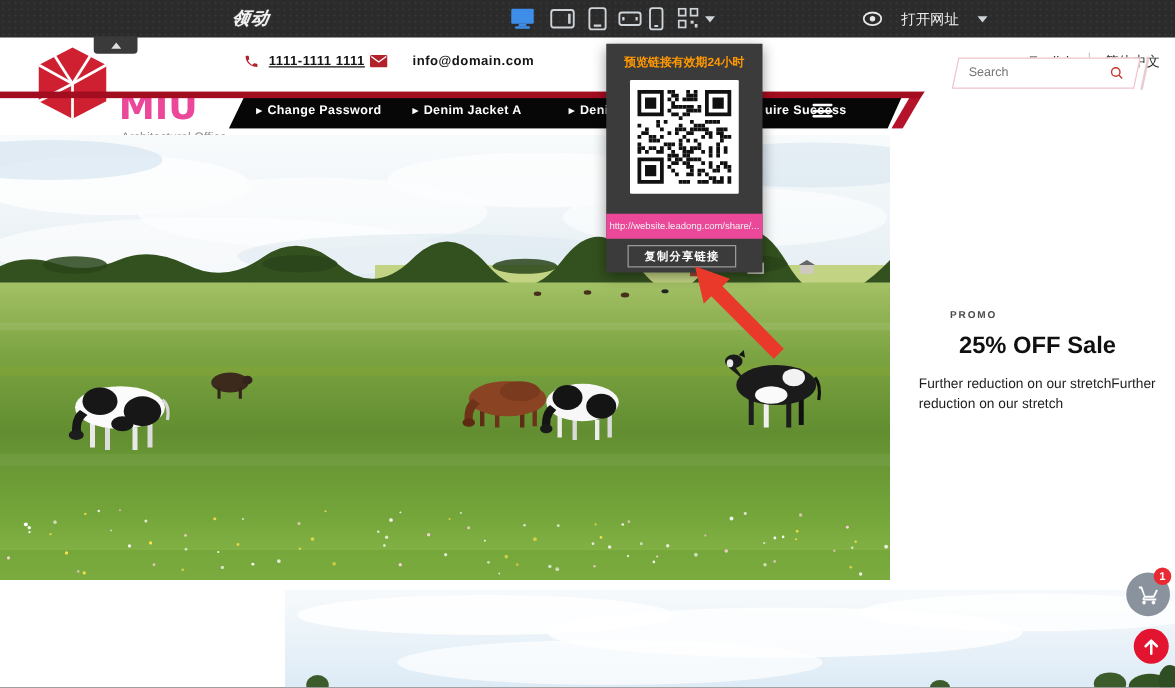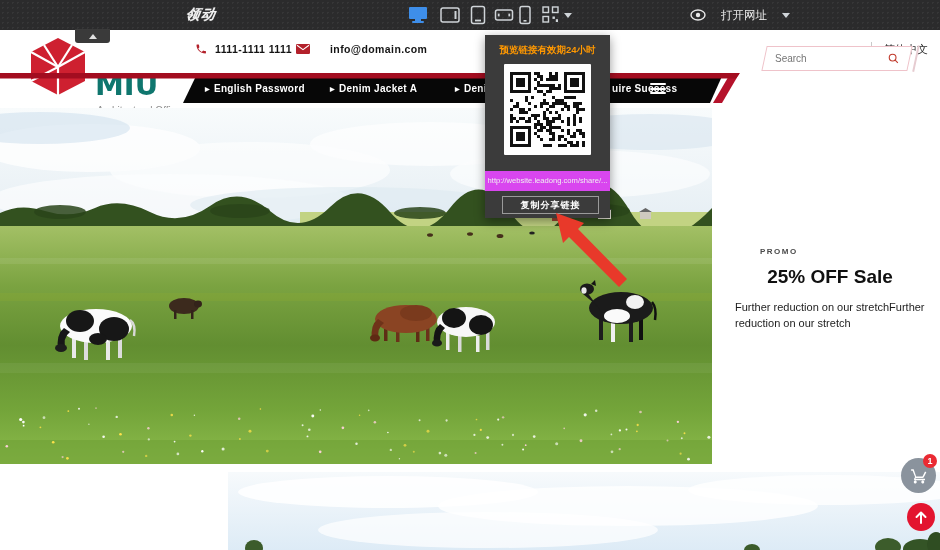--- a/index.html
+++ b/index.html
@@ -28,21 +28,21 @@
   .caret-down { width:0; height:0; border-left:4px solid transparent; border-right:4px solid transparent; border-top:5px solid #cfd4d8; display:inline-block; }
   #collapse-tab {
     position:absolute; left:75px; top:29px; width:35px; height:14px;
     background:#3a3a3a; border-radius:0 0 3px 3px; z-index:41;
     display:flex; align-items:center; justify-content:center; cursor:pointer;
   }
   #collapse-tab .tri { width:0; height:0; border-left:4px solid transparent; border-right:4px solid transparent; border-bottom:5px solid #e0e0e0; }
 
   
   #site-header { position:absolute; left:0; top:30px; width:940px; height:73px; background:#fff; }
-  #miu-title { position:absolute; left:95px; top:38px; font-family:"DejaVu Sans", sans-serif; font-size:29px; font-weight:800; color:#0f766e; letter-spacing:0; }
+  #miu-title { position:absolute; left:95px; top:38px; font-family:"DejaVu Sans", sans-serif; font-size:29px; font-weight:800; color:#ec4899; letter-spacing:0; }
   #miu-sub { position:absolute; left:97px; top:75px; font-size:10px; color:#8d8d8d; }
   .contact { position:absolute; top:13px; display:flex; align-items:center; gap:8px; font-size:10.5px; font-weight:bold; color:#141414; letter-spacing:.4px; }
   #lang { position:absolute; right:12px; top:12px; display:flex; align-items:center; gap:12px; font-size:11px; color:#2b2b2b; }
   #lang .sep { width:1px; height:15px; background:#c9c9c9; }
   #lang span { cursor:pointer; }
 
   #navbar {
     position:absolute; left:183px; top:44px; width:540px; height:29px;
     background:#070707; clip-path:polygon(14px 0, 100% 0, calc(100% - 13px) 100%, 0 100%);
   }
@@ -74,23 +74,23 @@
   #promo-title { margin-top:10px; font-size:19px; font-weight:bold; color:#101010;text-align:center; }
   #promo-body { margin-top:12px; font-size:11px; font-weight:normal; color:#1d1d1d; line-height:1.45; }
 
   
   #qr-popup {
     position:absolute; left:485px; top:35px; width:125px; height:183px;
     background:#3b3b3b; box-shadow:0 3px 10px rgba(0,0,0,.4); z-index:50;
   }
   #qr-popup-title { position:absolute; left:0; top:9px; width:100%; text-align:center; color:#ff9800; font-size:9.5px; font-weight:bold; }
   #qr-box { position:absolute; left:19px; top:29px; width:87px; height:91px; background:#fff; border-radius:1px; }
-  #qr-url { position:absolute; left:0; top:136px; width:100%; height:20px; background:#d946ef; color:#f0f0f0; font-size:7.6px; line-height:20px; text-align:center; white-space:nowrap; overflow:hidden; }
+  #qr-url { position:absolute; left:0; top:136px; width:100%; height:20px; background:#ec4899; color:#f0f0f0; font-size:7.6px; line-height:20px; text-align:center; white-space:nowrap; overflow:hidden; }
   #qr-copy-btn {
-    position:absolute; left:17px; top:161px; width:97px; height:18px;
+    position:absolute; left:17px; top:161px; width:87px; height:18px;
     border:1px solid #9a9a9a; background:transparent; color:#fff;
     font-size:9px; font-weight:bold; letter-spacing:1px; cursor:pointer;
     font-family:"Liberation Sans", sans-serif;
   }
 
   
   #cart-btn { position:absolute; left:901px; top:458px; width:35px; height:35px; border-radius:50%; background:#8a939d; cursor:pointer; z-index:45; display:flex; align-items:center; justify-content:center; }
   #cart-badge { position:absolute; left:22px; top:-4px; width:14px; height:14px; border-radius:50%; background:#ea2a33; color:#fff; font-size:9px; font-weight:bold; display:flex; align-items:center; justify-content:center; }
   #top-btn { position:absolute; left:907px; top:503px; width:28px; height:28px; border-radius:50%; background:#e3142f; cursor:pointer; z-index:45; display:flex; align-items:center; justify-content:center; }
 
@@ -171,42 +171,42 @@
       <g stroke="#fff" stroke-width="2.2" fill="none">
         <polyline points="5,15 32,30 59,15"></polyline>
         <polyline points="5,44 32,30 32,58"></polyline>
         <polyline points="18,8 32,30"></polyline>
         <polyline points="46,8 32,30"></polyline>
       </g>
     </svg>
     <div id="miu-title">MIU</div>
     <div id="miu-sub">Architectural Office</div>
 
-    <div class="contact" style="left:195px;">
+    <div class="contact" style="left:195px;text-decoration:underline;">
       <svg width="12" height="12" viewBox="0 0 24 24">
         <path fill="#b3212b" d="M6.6 10.8c1.5 3 4 5.4 7 7l2.3-2.3c.3-.3.7-.4 1.1-.2 1.2.4 2.6.6 3.9.6.6 0 1 .4 1 1V20c0 .6-.4 1-1 1C10.6 21 3 13.4 3 4c0-.6.4-1 1-1h3.1c.6 0 1 .4 1 1 0 1.4.2 2.7.6 3.9.1.4 0 .8-.2 1.1L6.6 10.8z"></path>
       </svg>
       <span>1111-1111 1111</span>
     </div>
     <div class="contact" style="left:296px;gap:20px;">
       <svg width="14" height="10" viewBox="0 0 14 10">
         <rect x="0" y="0" width="14" height="10" rx="1.2" fill="#b3212b"></rect>
         <polyline points="1,1.2 7,5.6 13,1.2" fill="none" stroke="#fff" stroke-width="1.1"></polyline>
       </svg>
       <span>info@domain.com</span>
     </div>
 
     <div id="lang">
       <span>English</span>
       <span class="sep"></span>
       <span>简体中文</span>
     </div>
 
     <div id="navbar">
-      <span class="nav-item" style="left:22px;"><span class="nav-arrow">▶</span><span>English Password</span></span>
+      <span class="nav-item" style="left:22px;"><span class="nav-arrow">▶</span><span>Change Password</span></span>
       <span class="nav-item" style="left:147px;"><span class="nav-arrow">▶</span><span>Denim Jacket A</span></span>
       <span class="nav-item" style="left:272px;"><span class="nav-arrow">▶</span><span>Denim</span></span>
       <span class="nav-item" style="left:429px;"><span>uire Success</span></span>
       <div id="hamburger">
           <div></div>
           <div></div>
           <div></div>
         </div>
     </div>
     <div id="red-slash"></div>

